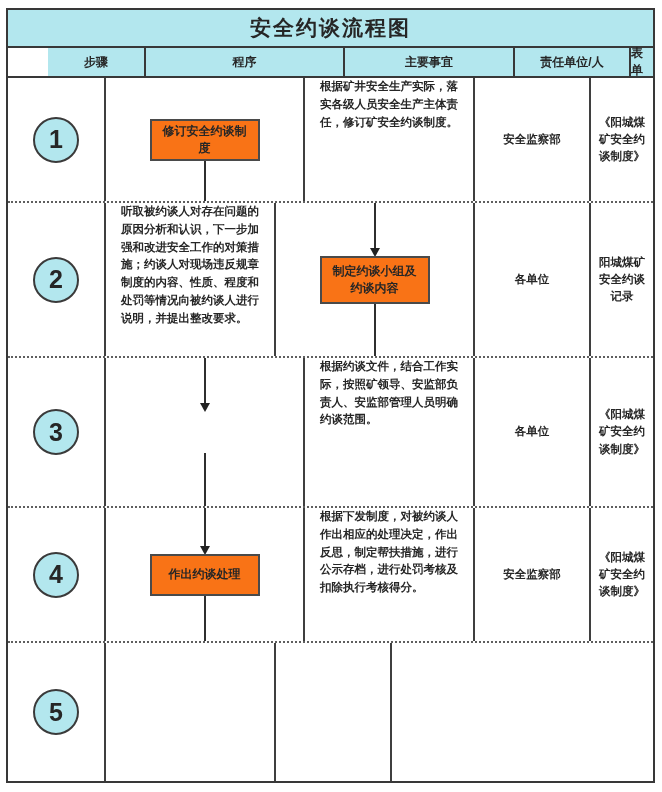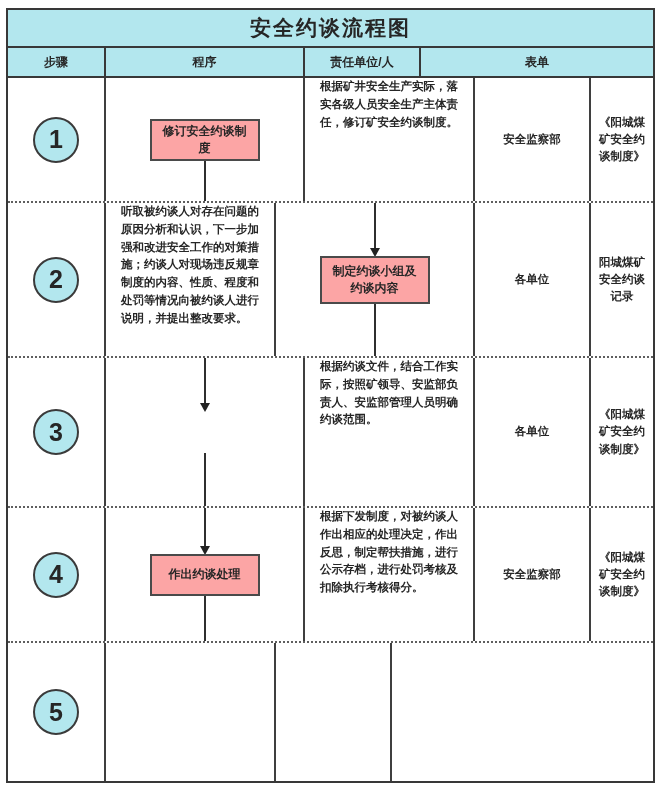--- a/index.html
+++ b/index.html
@@ -27,20 +27,21 @@
     border-bottom:2px solid #383838;
     display:flex;align-items:center;justify-content:center;
     font-size:21px;font-weight:bold;letter-spacing:2px;
     box-sizing:border-box;
   }
   .header-row{
     height:30px;
     display:flex;
     border-bottom:2px solid #383838;
     box-sizing:border-box;
+    padding-left:40px;
   }
   .header-cell{
     background:#b3e7ee;
     display:flex;align-items:center;justify-content:center;
     font-size:12px;font-weight:bold;
     border-right:2px solid #383838;
     box-sizing:border-box;
   }
   .header-cell:last-child{border-right:none;}
   .c1{width:98px;flex:none;}
@@ -72,21 +73,21 @@
     border:2px solid #3a3a3a;
     border-radius:50%;
     background:#b3e7ee;
     display:flex;align-items:center;justify-content:center;
     font-size:25px;font-weight:bold;
     box-sizing:border-box;
   }
   .flow-box{
     width:110px;
     min-height:42px;
-    background:#fca5a5;
+    background:#f97316;
     border:2px solid #4a4a4a;
     display:flex;align-items:center;justify-content:center;
     text-align:center;
     font-size:12px;font-weight:600;
     line-height:1.35;
     box-sizing:border-box;
     padding:2px 6px;
     z-index:2;
   }
   .row-2 .flow-box{min-height:48px;}
@@ -133,20 +134,21 @@
 </head>
 <body>
 
 <div class="table-outer">
 
   <div class="title-bar">安全约谈流程图</div>
 
   <div class="header-row">
     <div class="header-cell c1">步骤</div>
     <div class="header-cell c2">程序</div>
+    <div class="header-cell c3">主要事宜</div>
     <div class="header-cell c4">责任单位/人</div>
     <div class="header-cell c5">表单</div>
   </div>
 
   <div class="body-rows">
 
     <div class="flow-row row-1">
       <div class="cell c1">
         <div class="step-circle">1</div>
       </div>

